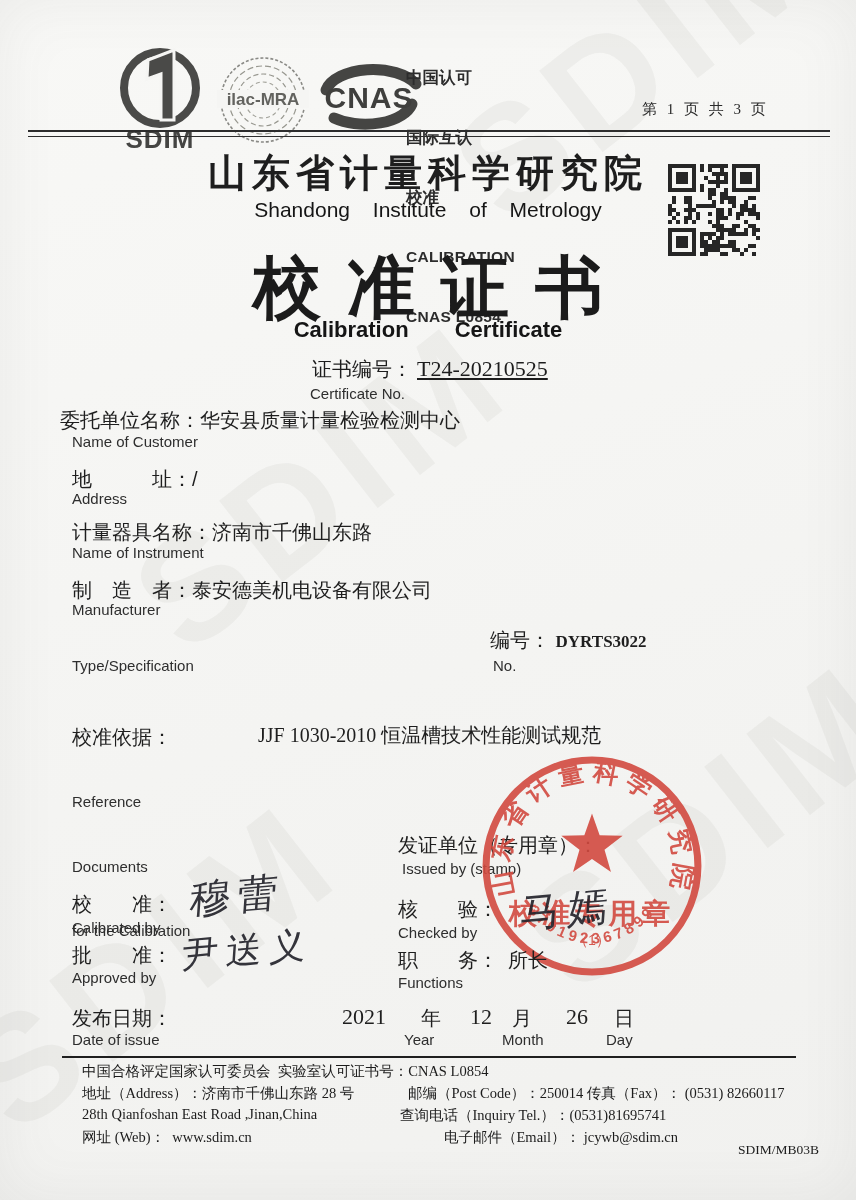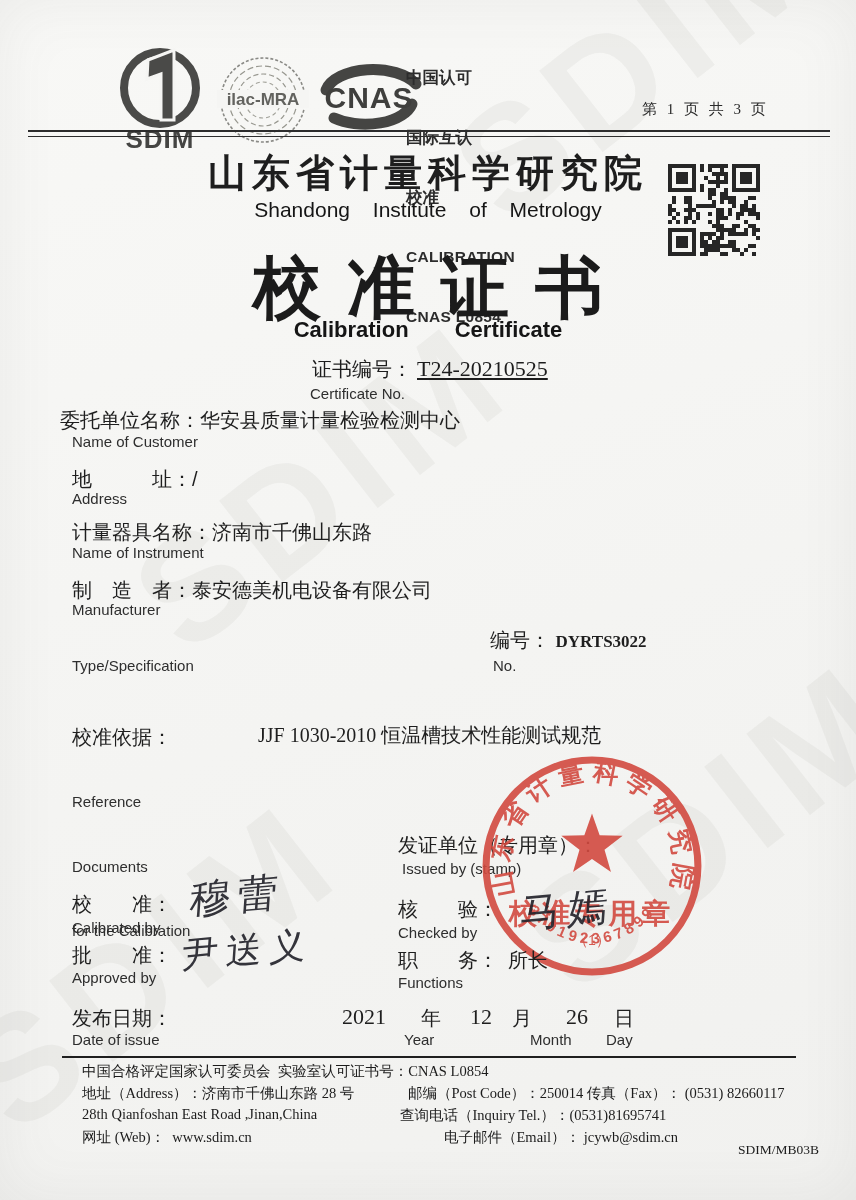--- a/index.html
+++ b/index.html
@@ -342,21 +342,21 @@
 
   <div class="abs lab" style="left:72px;top:1005px;">发布日期：</div>
   <div class="abs sub" style="left:72px;top:1031px;">Date of issue</div>
   <div class="abs lab val-serif" style="left:342px;top:1004px;font-size:22px;">2021</div>
   <div class="abs lab" style="left:421px;top:1005px;">年</div>
   <div class="abs lab val-serif" style="left:470px;top:1004px;font-size:22px;">12</div>
   <div class="abs lab" style="left:512px;top:1005px;">月</div>
   <div class="abs lab val-serif" style="left:566px;top:1004px;font-size:22px;">26</div>
   <div class="abs lab" style="left:614px;top:1005px;">日</div>
   <div class="abs sub" style="left:404px;top:1031px;">Year</div>
-  <div class="abs sub" style="left:502px;top:1031px;margin-left:28px;">Month</div>
+  <div class="abs sub" style="left:502px;top:1031px;">Month</div>
   <div class="abs sub" style="left:606px;top:1031px;">Day</div>
 
   <div class="abs rule" style="left:62px;top:1056px;width:734px;"></div>
   <div class="abs foot" style="left:82px;top:1062px;">中国合格评定国家认可委员会  实验室认可证书号：CNAS L0854</div>
   <div class="abs foot" style="left:82px;top:1084px;">地址（Address）：济南市千佛山东路 28 号</div>
   <div class="abs foot" style="left:408px;top:1084px;">邮编（Post Code）：250014 传真（Fax）： (0531) 82660117</div>
   <div class="abs foot" style="left:82px;top:1106px;">28th Qianfoshan East Road ,Jinan,China</div>
   <div class="abs foot" style="left:400px;top:1106px;">查询电话（Inquiry Tel.）：(0531)81695741</div>
   <div class="abs foot" style="left:82px;top:1128px;">网址 (Web)：  www.sdim.cn</div>
   <div class="abs foot" style="left:400px;top:1128px;margin-left:44px;">电子邮件（Email）： jcywb@sdim.cn</div>

